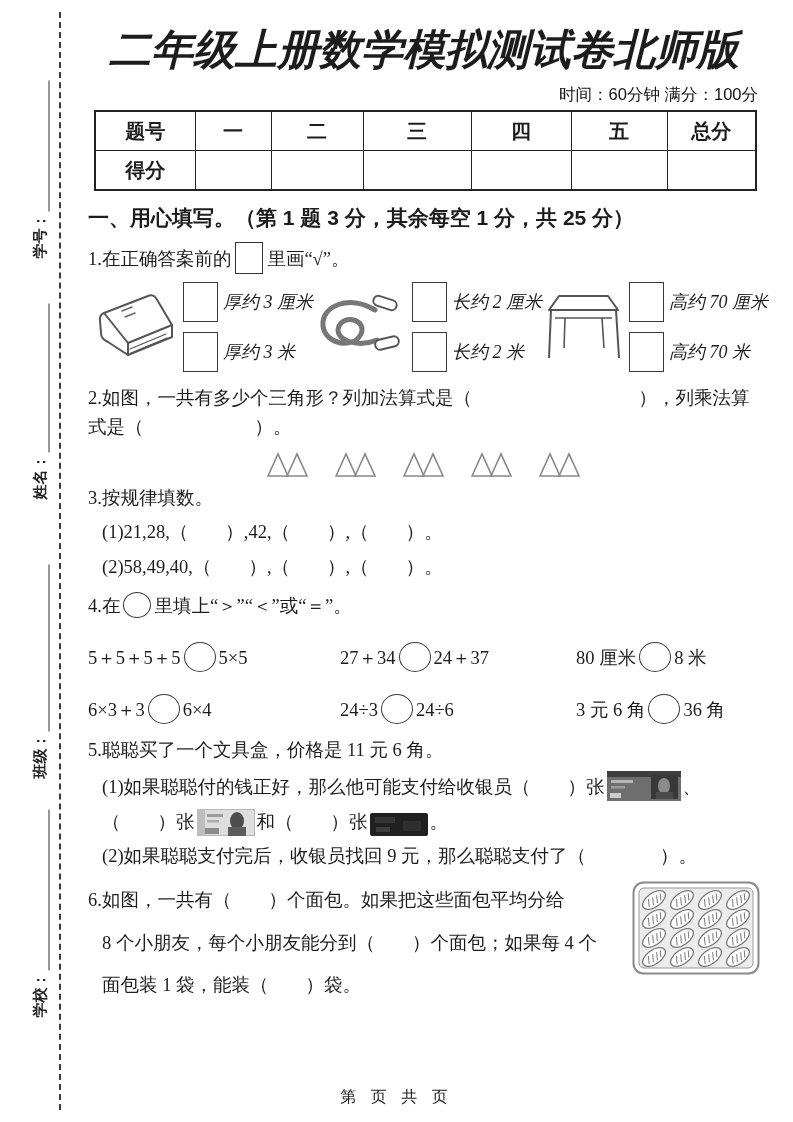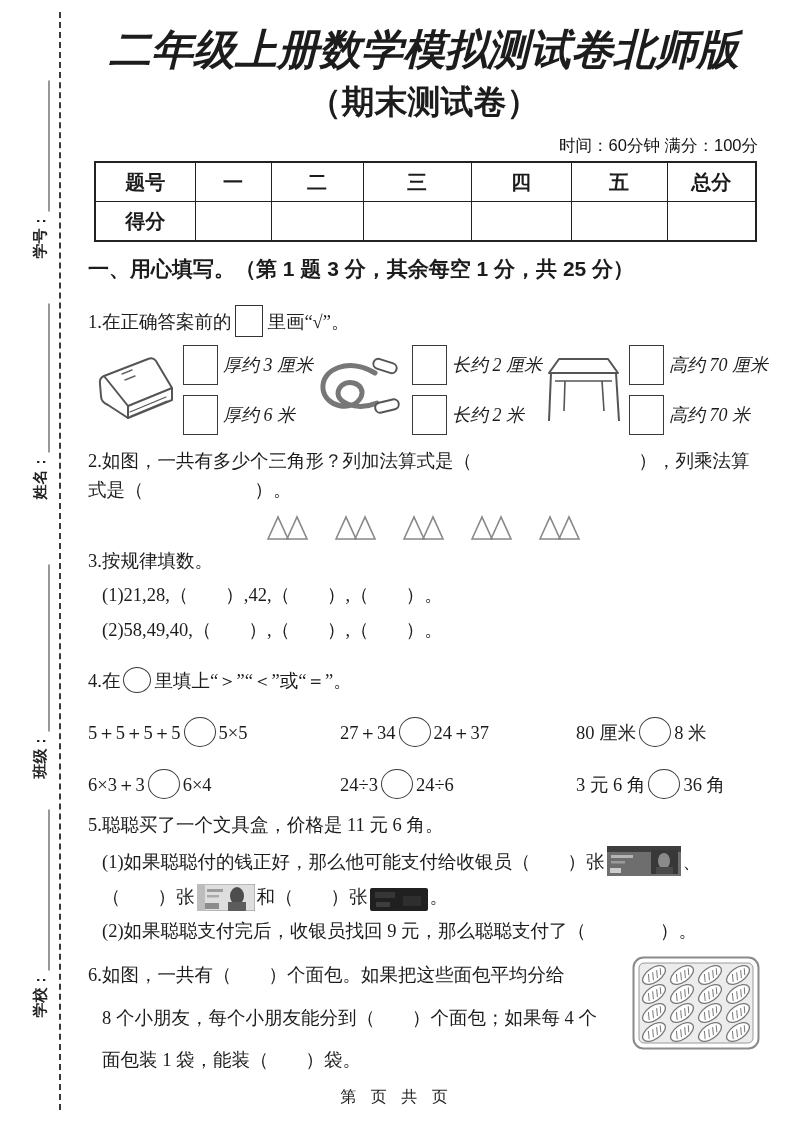--- a/index.html
+++ b/index.html
@@ -18,21 +18,21 @@
             font-weight:bold;font-size:33px;}
   .meta{margin:10px 2px 4px 0;text-align:right;font-family:"Liberation Sans",sans-serif;
         font-size:16.5px;color:#111;}
   
   table.score{border-collapse:collapse;width:661px;margin:4px 0 0 6px;table-layout:fixed;padding-left:12px;}
   table.score td{border:1.6px solid #222;height:36px;text-align:center;
                  font-family:"Liberation Sans",sans-serif;font-size:20px;font-weight:bold;}
   table.score{border:2.5px solid #222;}
   .sec-heading{margin:13px 0 0 0;font-family:"Liberation Sans",sans-serif;font-weight:bold;font-size:21px;}
   .qline{font-size:18.5px;line-height:1.55;}
-  .mt6{margin-top:6px}.mt10{margin-top:22px}.mt12{margin-top:12px}
+  .mt6{margin-top:6px}.mt10{margin-top:10px}.mt12{margin-top:12px}
   .indent{padding-left:14px;}
   
   .inline-box{display:inline-block;width:26px;height:30px;border:1.5px solid #333;
               vertical-align:-9px;margin:0 4px;background:#fff;}
   
   .q1-row{display:flex;justify-content:space-between;margin-top:8px;padding-right:4px;}
   .q1-group{display:flex;align-items:center;gap:7px;}
   .opt-col{display:flex;flex-direction:column;gap:10px;font-style:italic;}
   .opt{display:flex;align-items:center;gap:5px;font-size:18px;white-space:nowrap;}
   .checkbox{display:inline-block;width:33px;height:38px;border:1.5px solid #3a3a3a;background:#fff;flex:0 0 auto;}
@@ -74,21 +74,20 @@
       <span class="write-line"></span>
   </div>
   <div class="side-field" style="left:-64px;top:904px;width:208px;">
     <span>学校：</span>
       <span class="write-line"></span>
   </div>
 
   <div class="content">
 
     <h1 class="title">二年级上册数学模拟测试卷北师版</h1>
-    <h2 class="subtitle">（期末测试卷）</h2>
     <div class="meta">时间：60分钟  满分：100分</div>
 
     <table class="score">
       <colgroup>
           <col style="width:100px">
           <col style="width:76px">
           <col style="width:92px">
         <col style="width:108px">
           <col style="width:100px">
           <col style="width:96px">
@@ -133,21 +132,21 @@
             <path d="M34,24 l10,-4 M37,30 l10,-4" stroke-width="1.4" stroke="#666"></path>
           </g>
         </svg>
         <div class="opt-col">
           <div class="opt">
             <span class="checkbox"></span>
             <span>厚约 3 厘米</span>
           </div>
           <div class="opt">
             <span class="checkbox"></span>
-            <span>厚约 6 米</span>
+            <span>厚约 3 米</span>
           </div>
         </div>
       </div>
 
       <div class="q1-group">
         <svg width="92" height="78" viewBox="0 0 92 78">
           <g fill="none" stroke="#777" stroke-width="5" stroke-linecap="round">
             <path d="M62,22 C36,6 8,18 10,38 C12,56 40,62 48,46 C54,32 32,26 26,38 C20,52 44,60 64,52"></path>
           </g>
           <g fill="#fff" stroke="#555" stroke-width="2">

